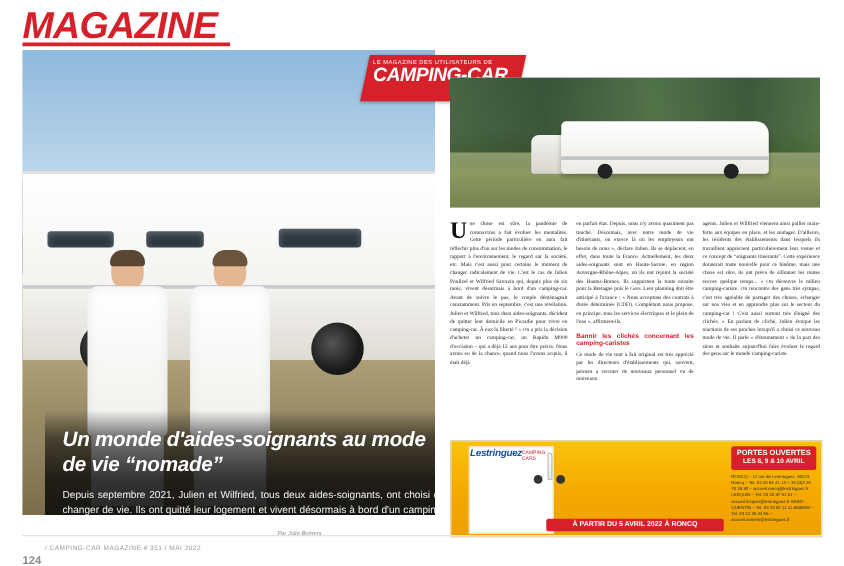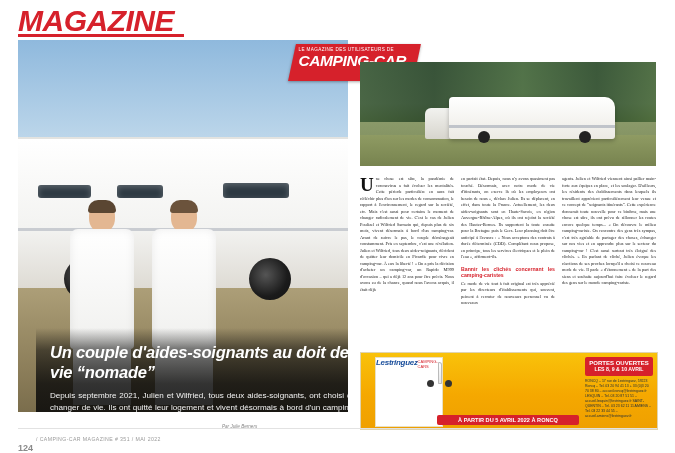--- a/index.html
+++ b/index.html
@@ -188,21 +188,21 @@
     </div>
     <div class="man b">
       <div class="head">
           <div class="hair"></div>
         </div>
       <div class="body"></div>
       <div class="legs"></div>
     </div>
 
     <div class="caption-box">
-      <div class="caption-title">Un couple d'aides-soignants au doit de vie “nomade”</div>
+      <div class="caption-title">Un monde d'aides-soignants au mode de vie “nomade”</div>
       <div class="caption-body">Depuis septembre 2021, Julien et Wilfried, tous deux aides-soignants, ont choisi de changer de vie. Ils ont quitté leur logement et vivent désormais à bord d'un camping-car. Grâce à cette vie nomade, ils peuvent exercer leur métier aux quatre coins de la France et ainsi contribuer à résoudre, en partie, le problème des déserts médicaux.</div>
     </div>
   </div>
 
   <div class="badge">
     <div class="badge-inner">
       <div class="badge-top">LE MAGAZINE DES UTILISATEURS DE</div>
       <div class="badge-main">CAMPING-CAR</div>
       <div class="badge-sub">MAGAZINE</div>
     </div>

